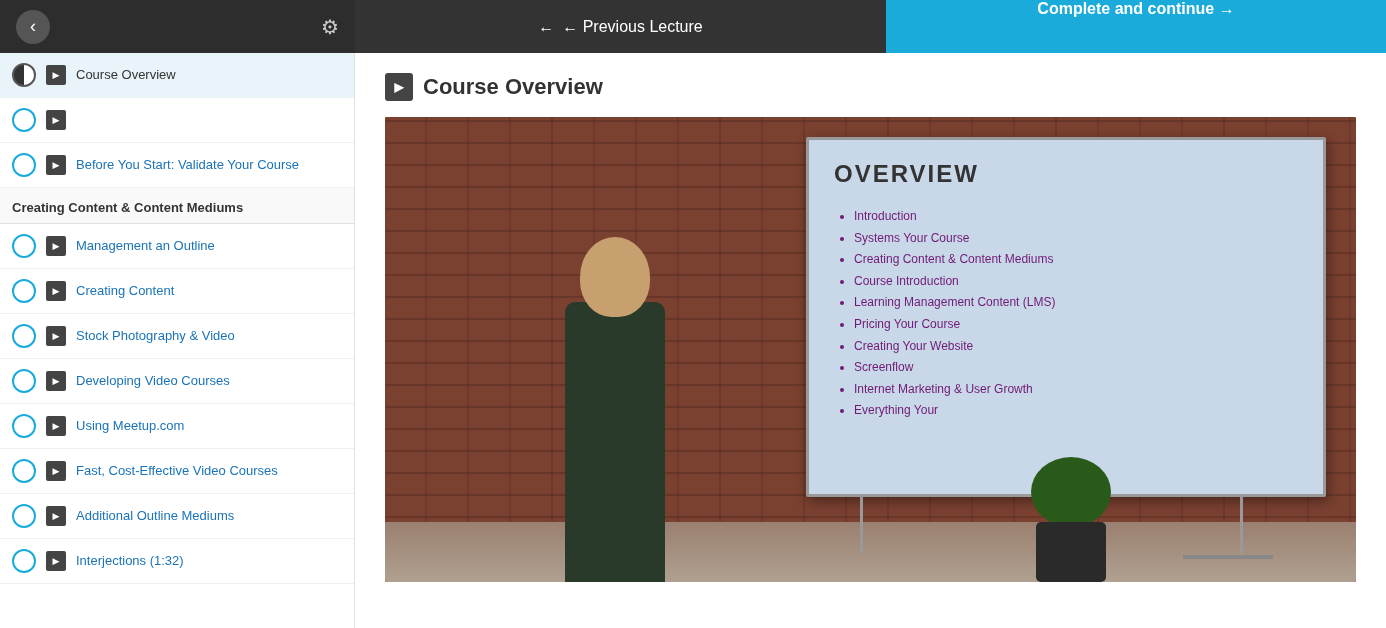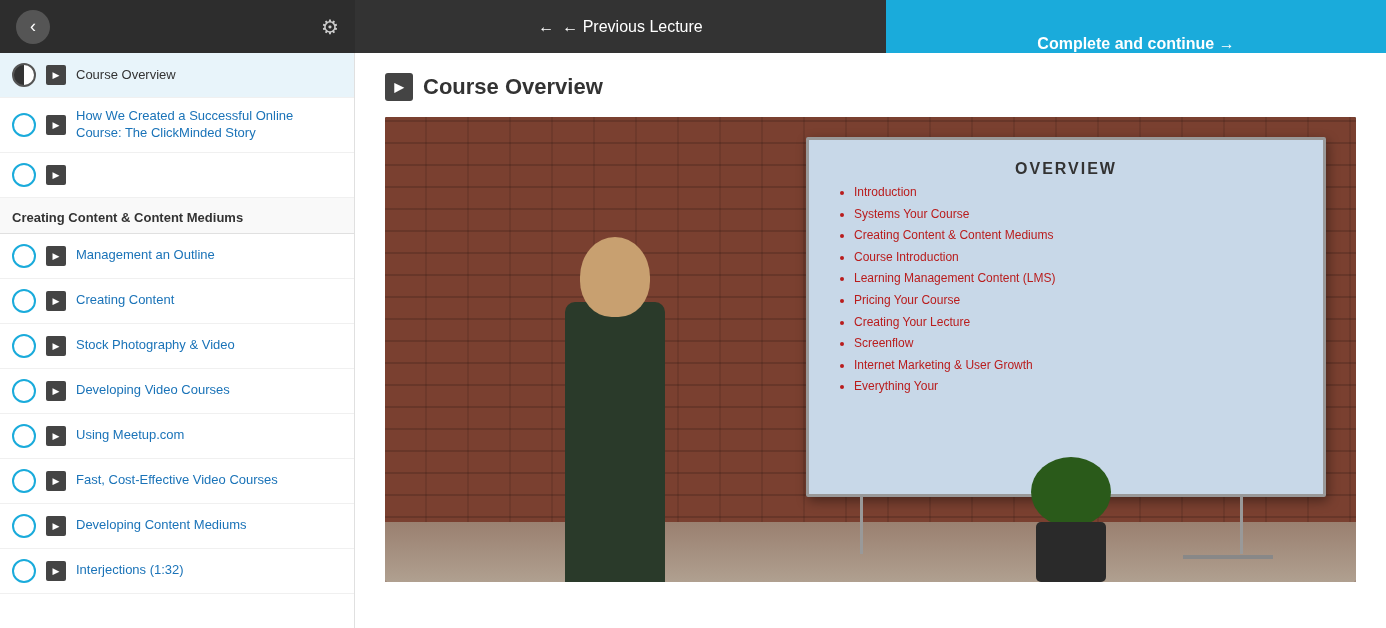--- a/index.html
+++ b/index.html
@@ -47,21 +47,21 @@
       font-size: 16px;
       cursor: pointer;
       border: none;
       text-decoration: none;
       gap: 8px;
     }
     .top-nav-complete {
       width: 500px;
       background: #1aabdb;
       display: flex;
-      align-items: flex-end;
+      align-items: flex-start;
       justify-content: center;
       color: #fff;
       font-size: 16px;
       font-weight: bold;
       cursor: pointer;
       border: none;
       gap: 8px;
     }
 
     
@@ -205,31 +205,31 @@
       right: 30px;
       width: 520px;
       height: 360px;
       background: #c8d8e8;
       border: 3px solid #999;
       border-radius: 2px;
       padding: 20px 25px;
       box-shadow: 2px 4px 12px rgba(0,0,0,0.4);
     }
     .screen-title {
-      text-align: center;
-      font-size: 16px;
+      text-align: left;
+      font-size: 24px;
       font-weight: bold;
       color: #333;
-      margin-bottom: 4px;
+      margin-bottom: 18px;
       letter-spacing: 2px;
     }
     .screen-list {
       list-style: disc;
       padding-left: 20px;
-      color: #b91c1c;
+      color: #701a75;
       font-size: 12px;
       line-height: 1.8;
     }
     
     .screen-stand-left {
       position: absolute;
       bottom: -60px;
       right: 80px;
       width: 3px;
       height: 60px;
@@ -352,26 +352,26 @@
 
     <div class="sidebar-item active">
       <div class="circle-check half"></div>
       <div class="video-icon">▶</div>
       <span class="sidebar-item-text no-link">Course Overview</span>
     </div>
 
     <div class="sidebar-item">
       <div class="circle-check"></div>
       <div class="video-icon">▶</div>
-      <span class="sidebar-item-text">How We Created a Successful Online Course: The ClickMinded Story</span>
-    </div>
-
-    <div class="sidebar-item">
-      <div class="circle-check"></div>
-      <div class="video-icon">▶</div>
+    </div>
+
+    <div class="sidebar-item">
+      <div class="circle-check"></div>
+      <div class="video-icon">▶</div>
+      <span class="sidebar-item-text">Before You Start: Validate Your Course</span>
     </div>
 
     <div class="section-header">
       <span>Creating Content &amp; Content Mediums</span>
     </div>
 
     <div class="sidebar-item">
       <div class="circle-check"></div>
       <div class="video-icon">▶</div>
       <span class="sidebar-item-text">Management an Outline</span>
@@ -403,21 +403,21 @@
 
     <div class="sidebar-item">
       <div class="circle-check"></div>
       <div class="video-icon">▶</div>
       <span class="sidebar-item-text">Fast, Cost-Effective Video Courses</span>
     </div>
 
     <div class="sidebar-item">
       <div class="circle-check"></div>
       <div class="video-icon">▶</div>
-      <span class="sidebar-item-text">Developing Content Mediums</span>
+      <span class="sidebar-item-text">Additional Outline Mediums</span>
     </div>
 
     <div class="sidebar-item">
       <div class="circle-check"></div>
       <div class="video-icon">▶</div>
       <span class="sidebar-item-text">Interjections (1:32)</span>
     </div>
 
   </div>
 
@@ -434,21 +434,21 @@
 
         <div class="projector-screen">
           <div class="screen-title">OVERVIEW</div>
           <ul class="screen-list">
             <li>Introduction</li>
             <li>Systems Your Course</li>
             <li>Creating Content &amp; Content Mediums</li>
             <li>Course Introduction</li>
             <li>Learning Management Content (LMS)</li>
             <li>Pricing Your Course</li>
-            <li>Creating Your Lecture</li>
+            <li>Creating Your Website</li>
             <li>Screenflow</li>
             <li>Internet Marketing &amp; User Growth</li>
             <li>Everything Your</li>
           </ul>
           <div class="screen-stand-left"></div>
           <div class="screen-stand-right"></div>
           <div class="screen-base"></div>
         </div>
 
         <div class="person">

